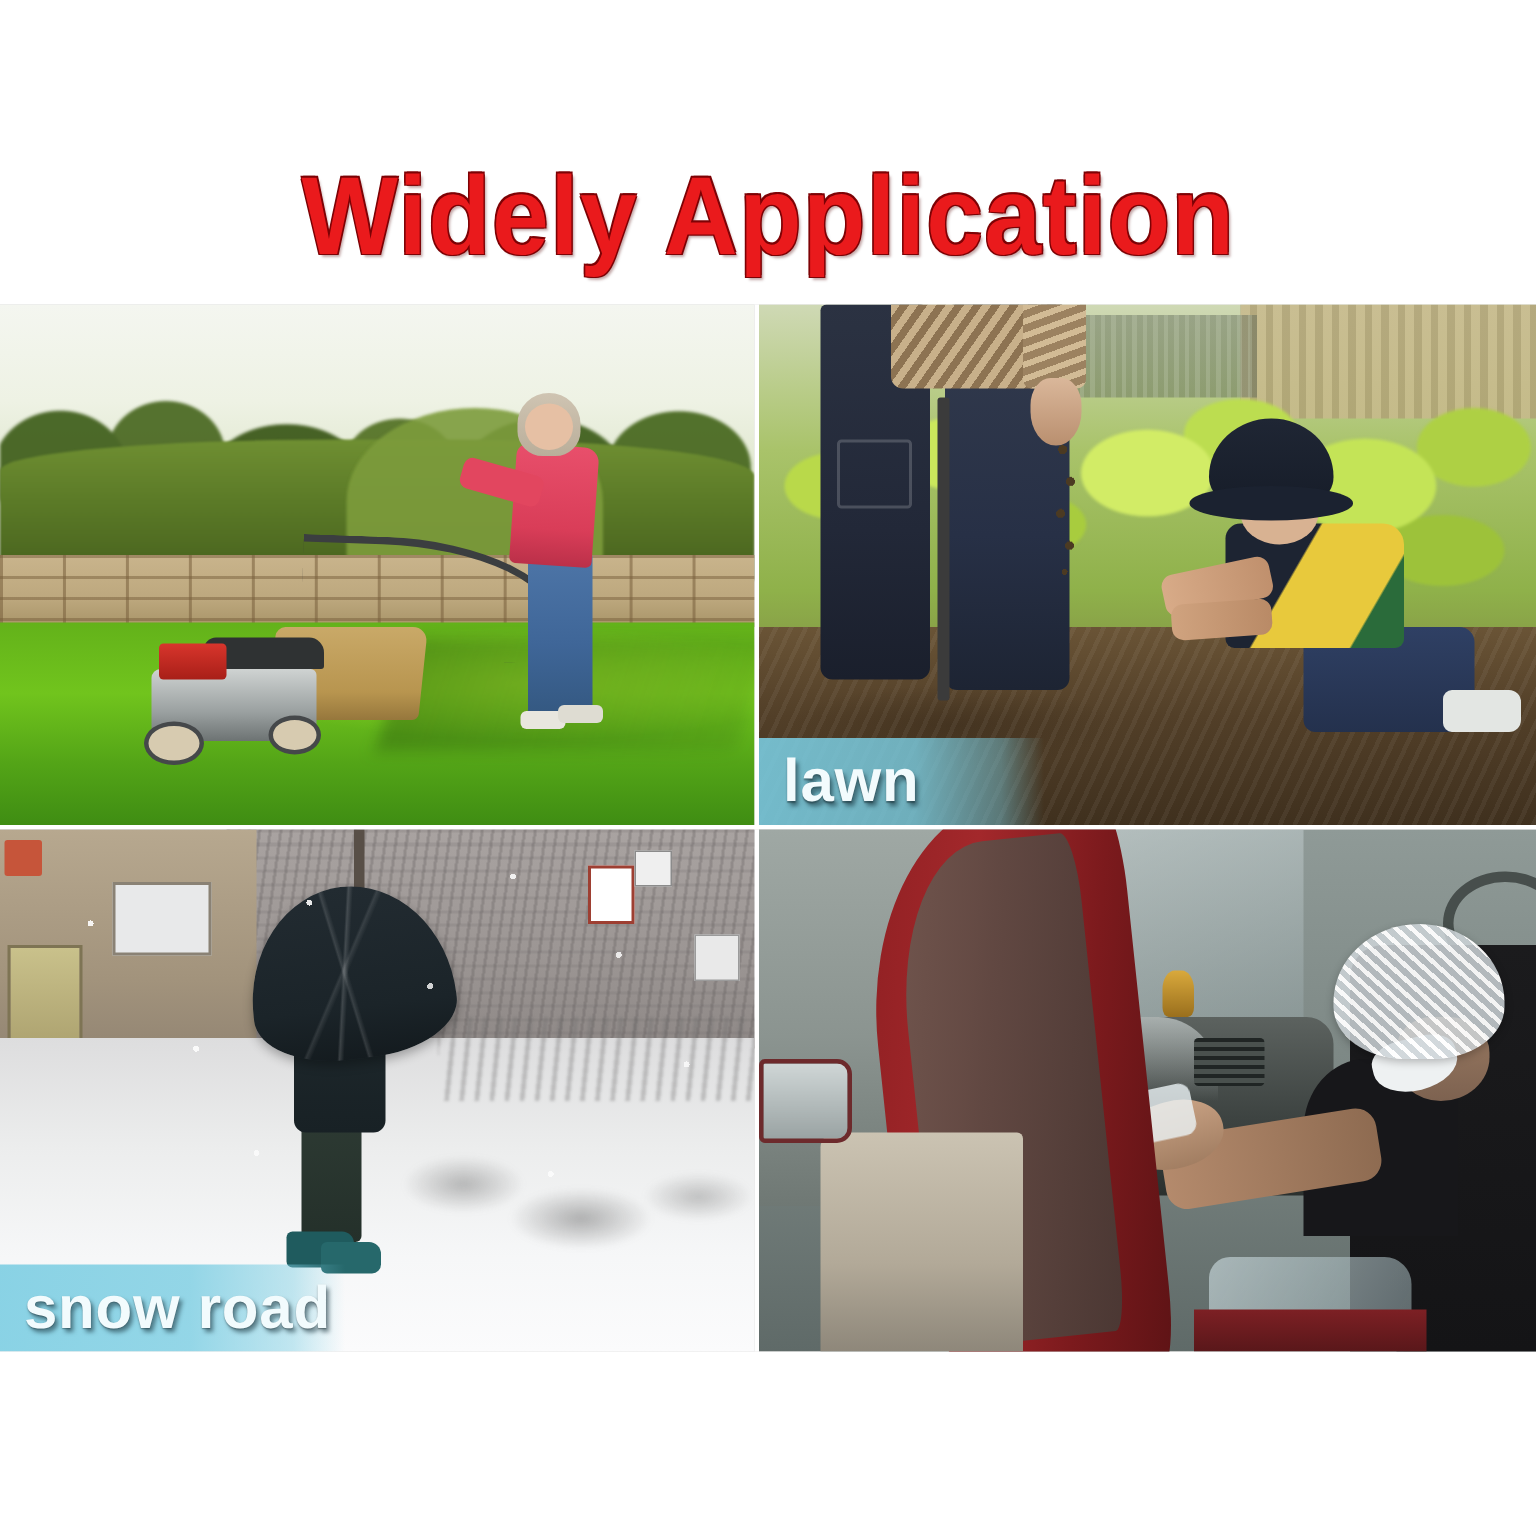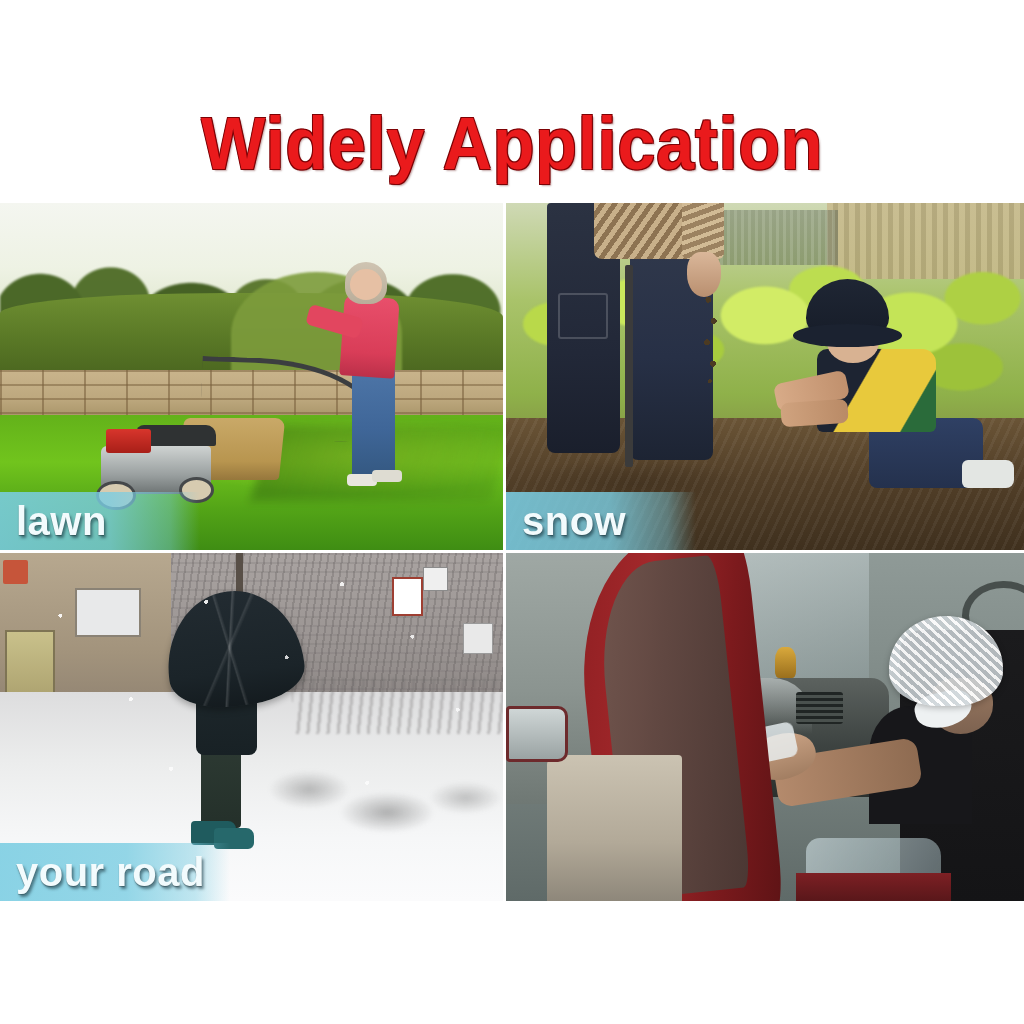--- a/index.html
+++ b/index.html
@@ -334,23 +334,20 @@
         <div class="mower-wheel1"></div>
         <div class="mower-wheel2"></div>
         <div class="w-legs"></div>
         <div class="w-torso"></div>
         <div class="w-arm"></div>
         <div class="w-hair"></div>
         <div class="w-head"></div>
         <div class="w-shoe1"></div>
         <div class="w-shoe2"></div>
       </div>
-      <div class="banner w-lawn">
-        <span class="caption">lawn</span>
-      </div>
     </div>
 
     <div class="cell tr">
       <div class="scene">
         <div class="pl-bg"></div>
         <div class="pl-fence"></div>
         <div class="pl-fence2"></div>
         <div class="pl-foliage"></div>
         <div class="pl-soil"></div>
         <div class="pl-soilTex"></div>
@@ -365,21 +362,21 @@
         <div class="pl-c-leg"></div>
         <div class="pl-c-shoe"></div>
         <div class="pl-c-shirt"></div>
         <div class="pl-c-arm"></div>
         <div class="pl-c-arm2"></div>
         <div class="pl-c-face"></div>
         <div class="pl-c-hat"></div>
         <div class="pl-c-brim"></div>
       </div>
       <div class="banner w-plant">
-        <span class="caption">snow</span>
+        <span class="caption">lawn</span>
       </div>
     </div>
 
     <div class="cell bl">
       <div class="scene">
         <div class="sn-bg"></div>
         <div class="sn-wall"></div>
         <div class="sn-buildL"></div>
         <div class="sn-winL"></div>
         <div class="sn-doorL"></div>
@@ -393,21 +390,21 @@
         <div class="sn-rut"></div>
         <div class="sn-legs"></div>
         <div class="sn-boot"></div>
         <div class="sn-boot2"></div>
         <div class="sn-coat"></div>
         <div class="sn-umb"></div>
         <div class="sn-umb-ribs"></div>
         <div class="sn-flakes"></div>
       </div>
       <div class="banner w-snow">
-        <span class="caption">your road</span>
+        <span class="caption">snow road</span>
       </div>
     </div>
 
     <div class="cell br">
       <div class="scene">
         <div class="cc-bg"></div>
         <div class="cc-out"></div>
         <div class="cc-windshield"></div>
         <div class="cc-wheel"></div>
         <div class="cc-dash"></div>

